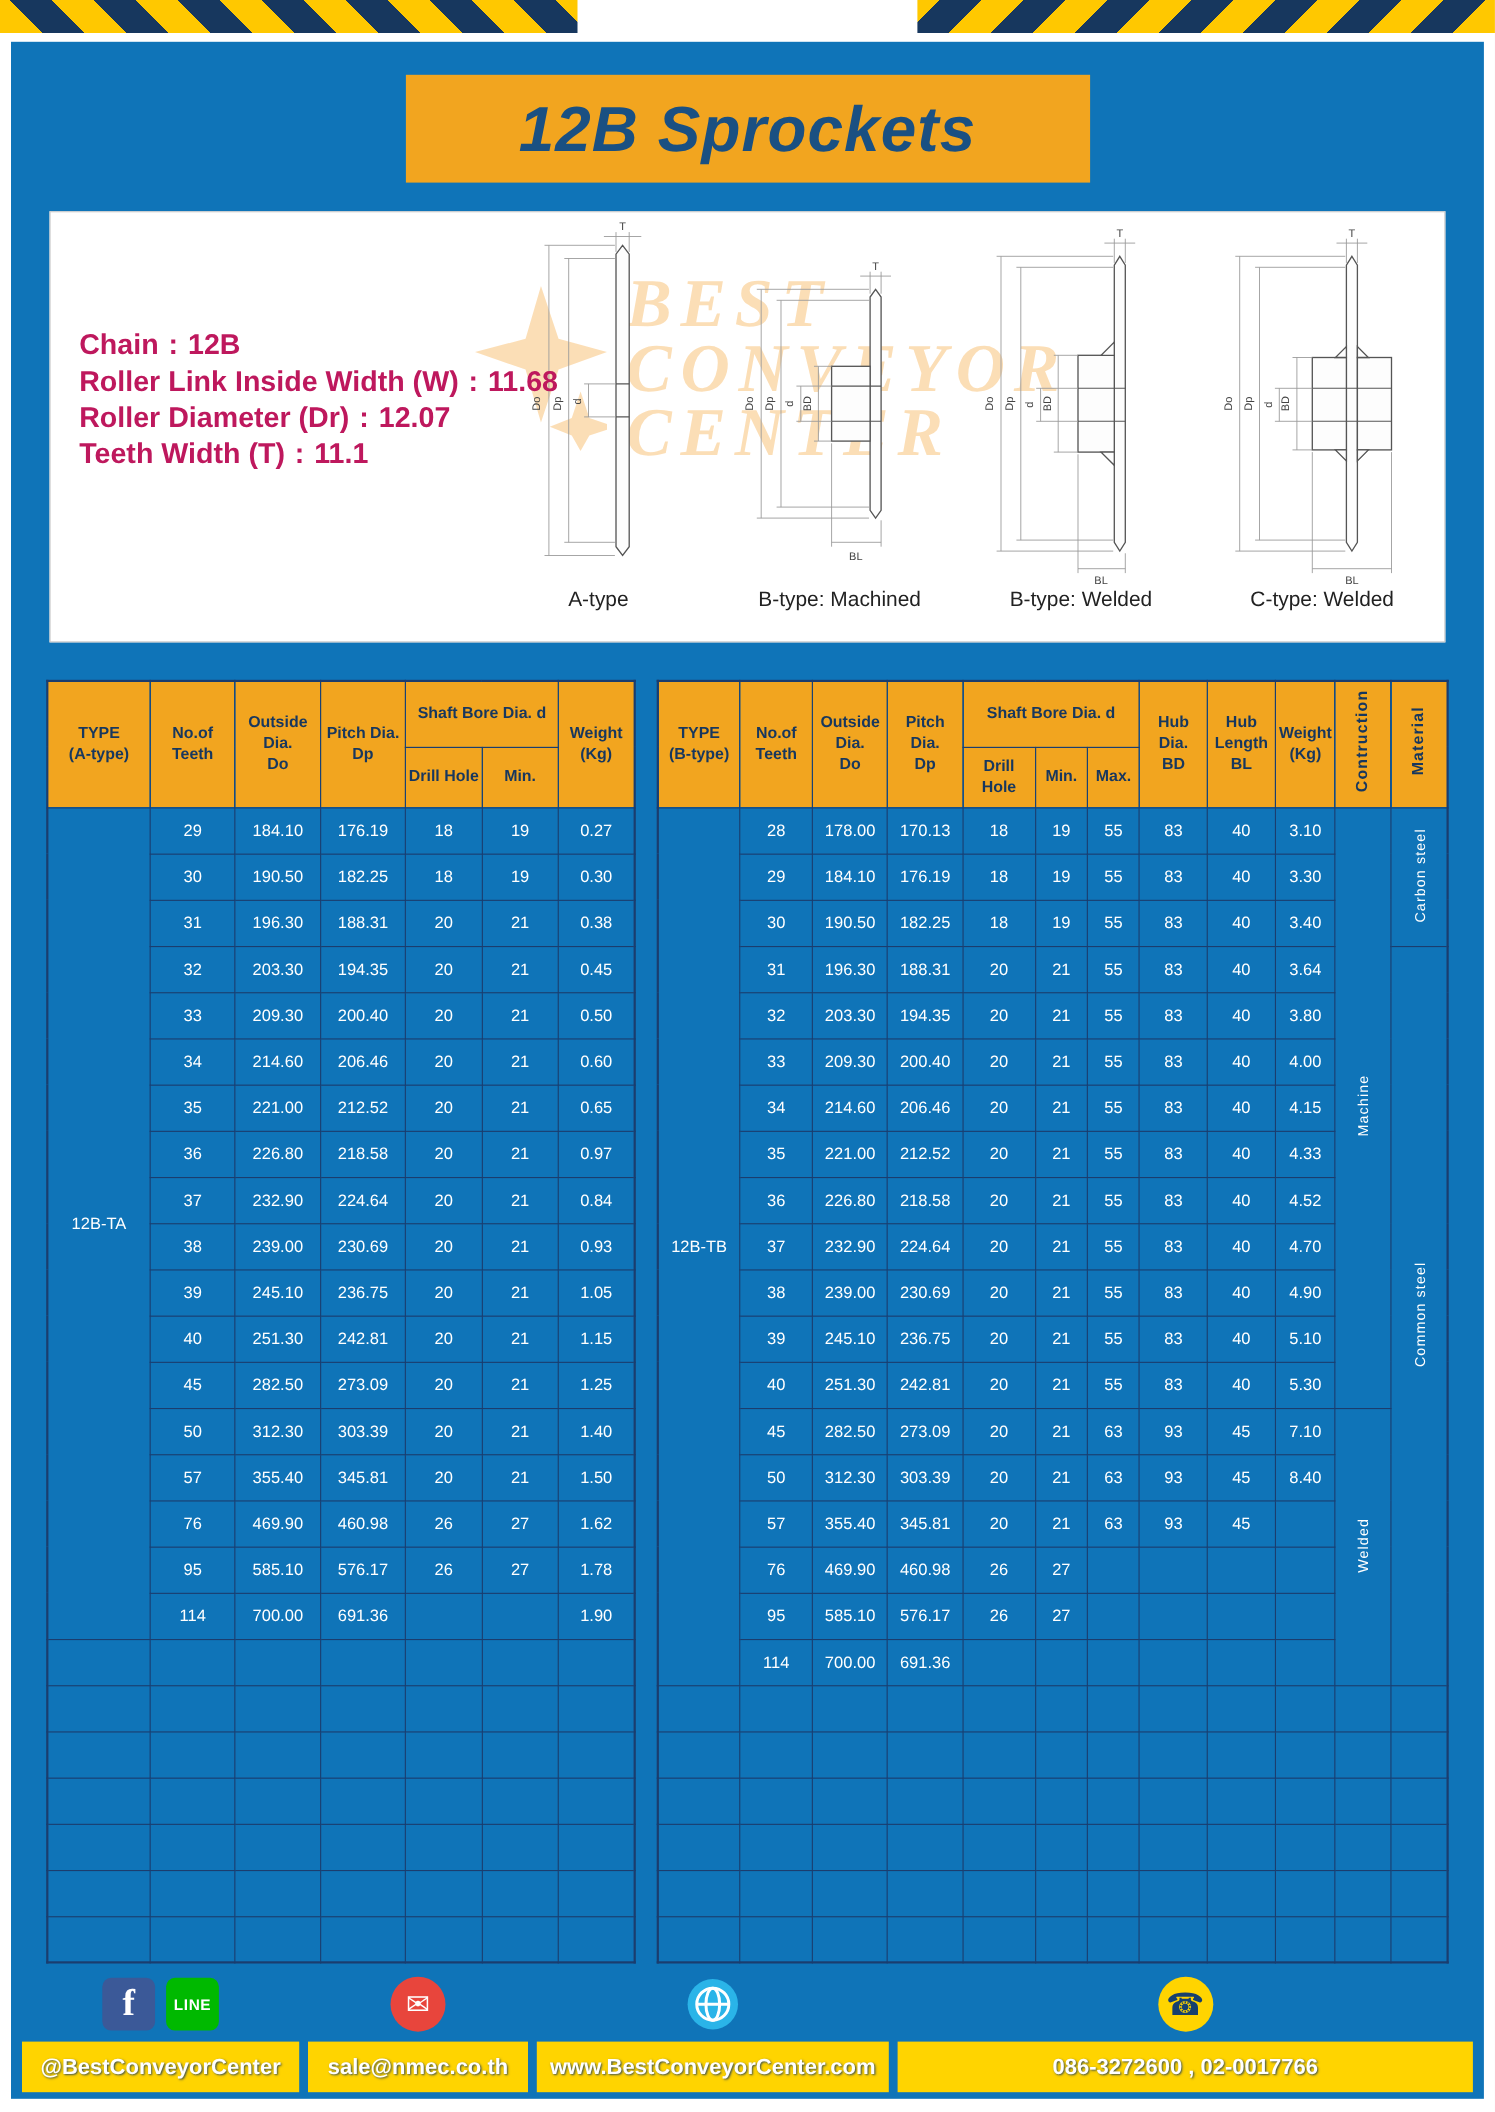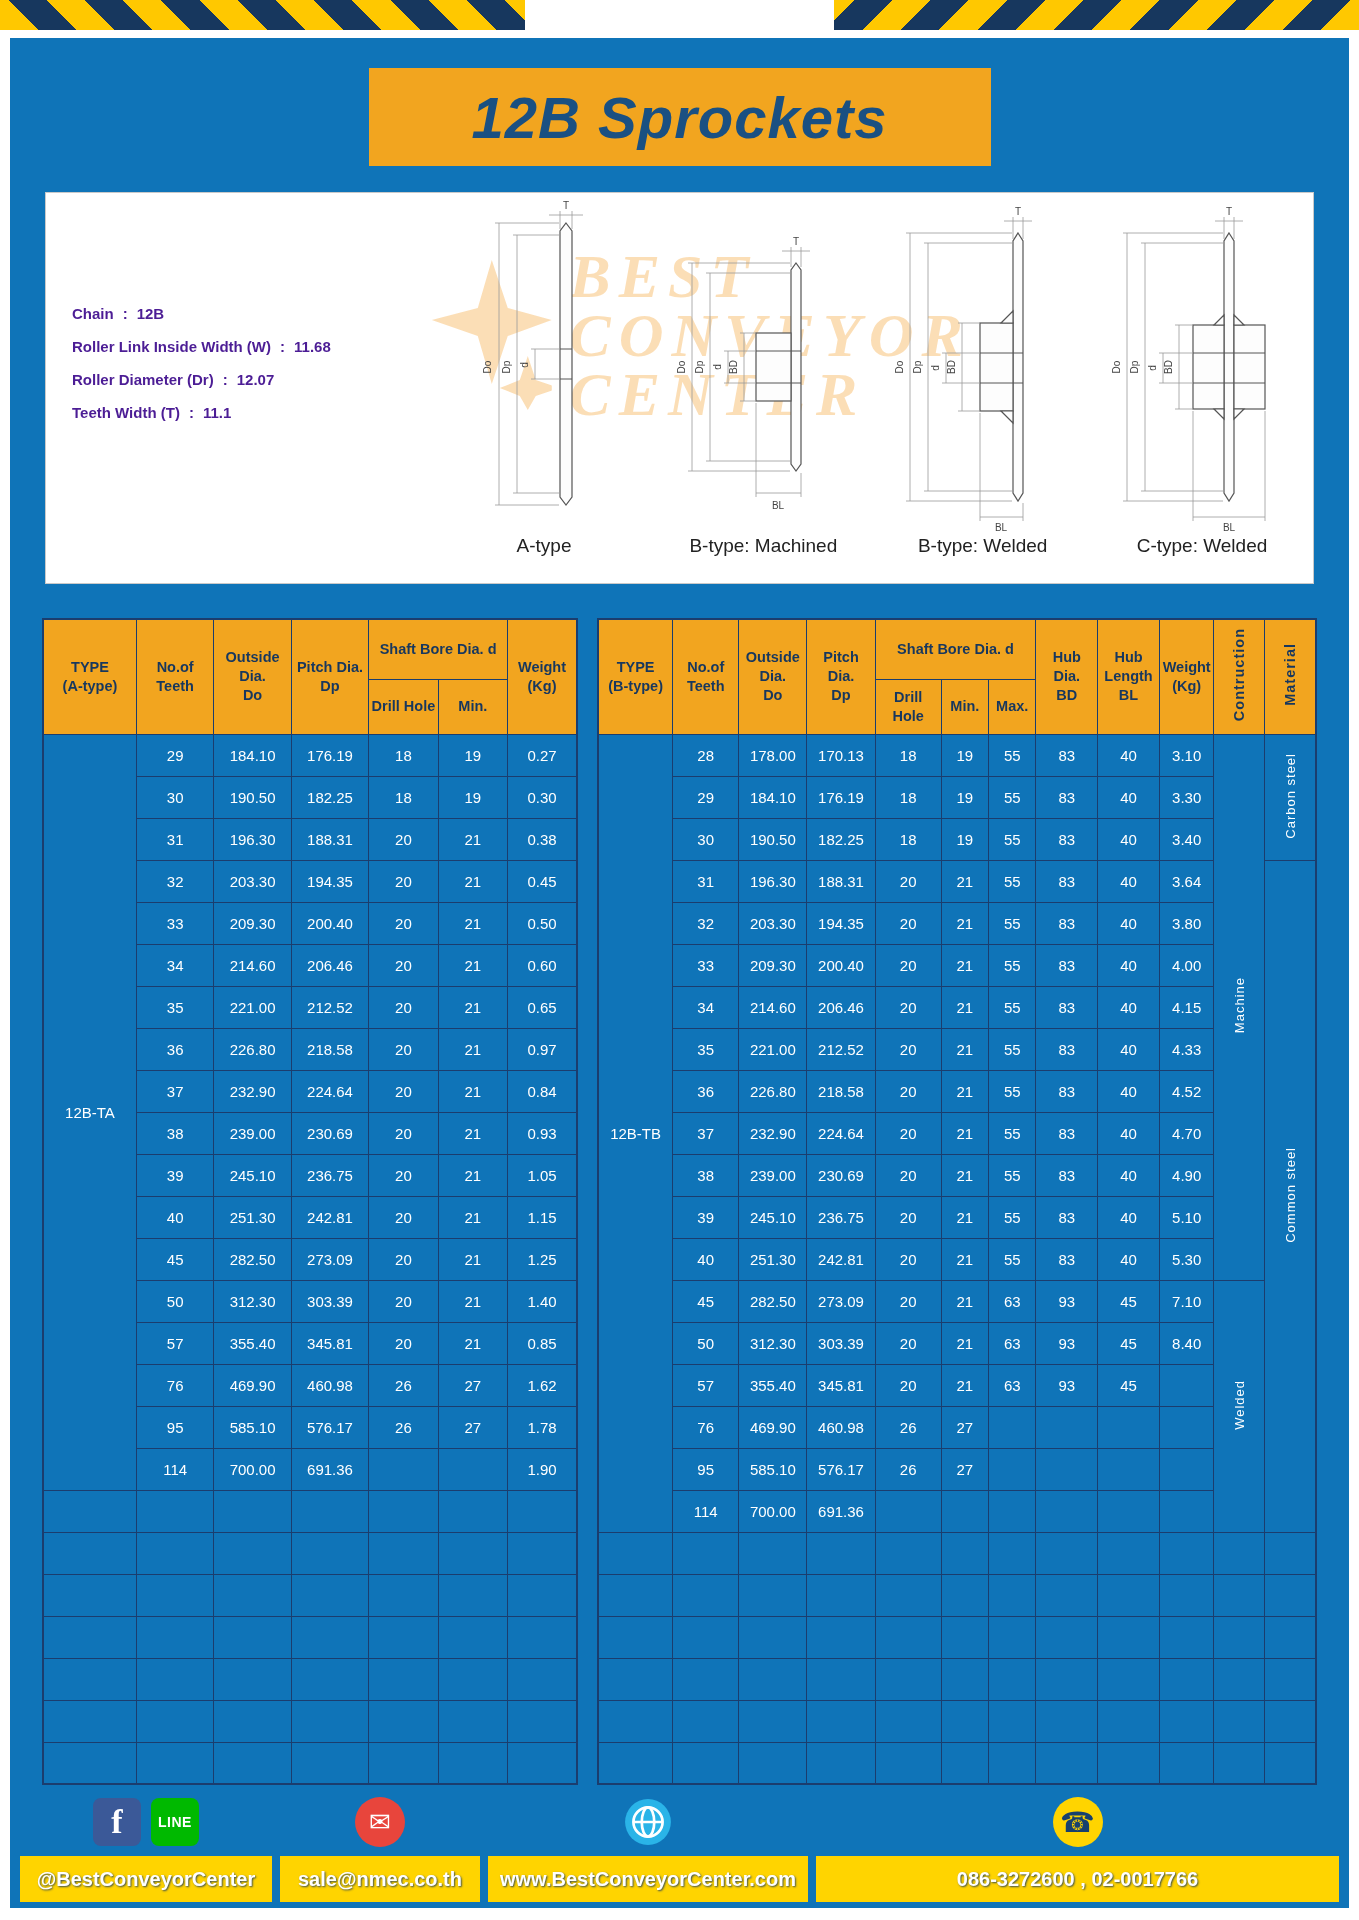--- a/index.html
+++ b/index.html
@@ -12,21 +12,21 @@
   
   .blue-area{position:absolute;left:10px;right:10px;top:38px;bottom:12px;background:#0f74b8;}
   
   .title-banner{position:absolute;left:50%;transform:translateX(-50%);top:68px;width:622px;height:98px;
                 background:#f2a51f;display:flex;align-items:center;justify-content:center;z-index:2;font-style:italic;}
   .title-banner h1{margin:0;font-size:58px;font-weight:bold;color:#1a5082;letter-spacing:1px;}
   
   .spec-panel{position:absolute;left:45px;top:192px;width:1269px;height:392px;background:#ffffff;
               border:1px solid #c9c9c9;z-index:2;box-sizing:border-box;}
   .spec-lines{position:absolute;left:26px;top:104px;z-index:3;}
-  .spec-line{font-size:15px;font-weight:bold;color:#4c1d95;line-height:33px;white-space:nowrap;}
+  .spec-line{font-size:26px;font-weight:bold;color:#be185d;line-height:33px;white-space:nowrap;}
   .spec-colon{margin:0 9px;}
   .watermark{position:absolute;left:50%;top:54px;transform:translateX(-46%);display:flex;align-items:center;
              gap:18px;opacity:.32;z-index:1;pointer-events:none;font-family:Liberation Serif, serif;}
   .watermark .wm-text div{font-size:62px;font-weight:bold;color:#f59a1e;letter-spacing:8px;line-height:.95;font-style:italic;}
   .drawings{position:absolute;left:398px;top:8px;width:858px;display:flex;justify-content:space-between;z-index:2;}
   .drawing{width:200px;display:flex;flex-direction:column;align-items:center;}
   .drawing .caption{font-size:19px;color:#222;margin-top:2px;white-space:nowrap;}
   .part{fill:#fdfdfd;stroke:#555;stroke-width:1.2;}
   .dim{stroke:#9a9a9a;stroke-width:0.8;}
   .bore{stroke:#555;stroke-width:1;}
@@ -372,21 +372,21 @@
               <td>20</td>
               <td>21</td>
               <td>1.40</td>
             </tr>
             <tr>
               <td>57</td>
               <td>355.40</td>
               <td>345.81</td>
               <td>20</td>
               <td>21</td>
-              <td>0.85</td>
+              <td>1.50</td>
             </tr>
             <tr>
               <td>76</td>
               <td>469.90</td>
               <td>460.98</td>
               <td>26</td>
               <td>27</td>
               <td>1.62</td>
             </tr>
             <tr>

